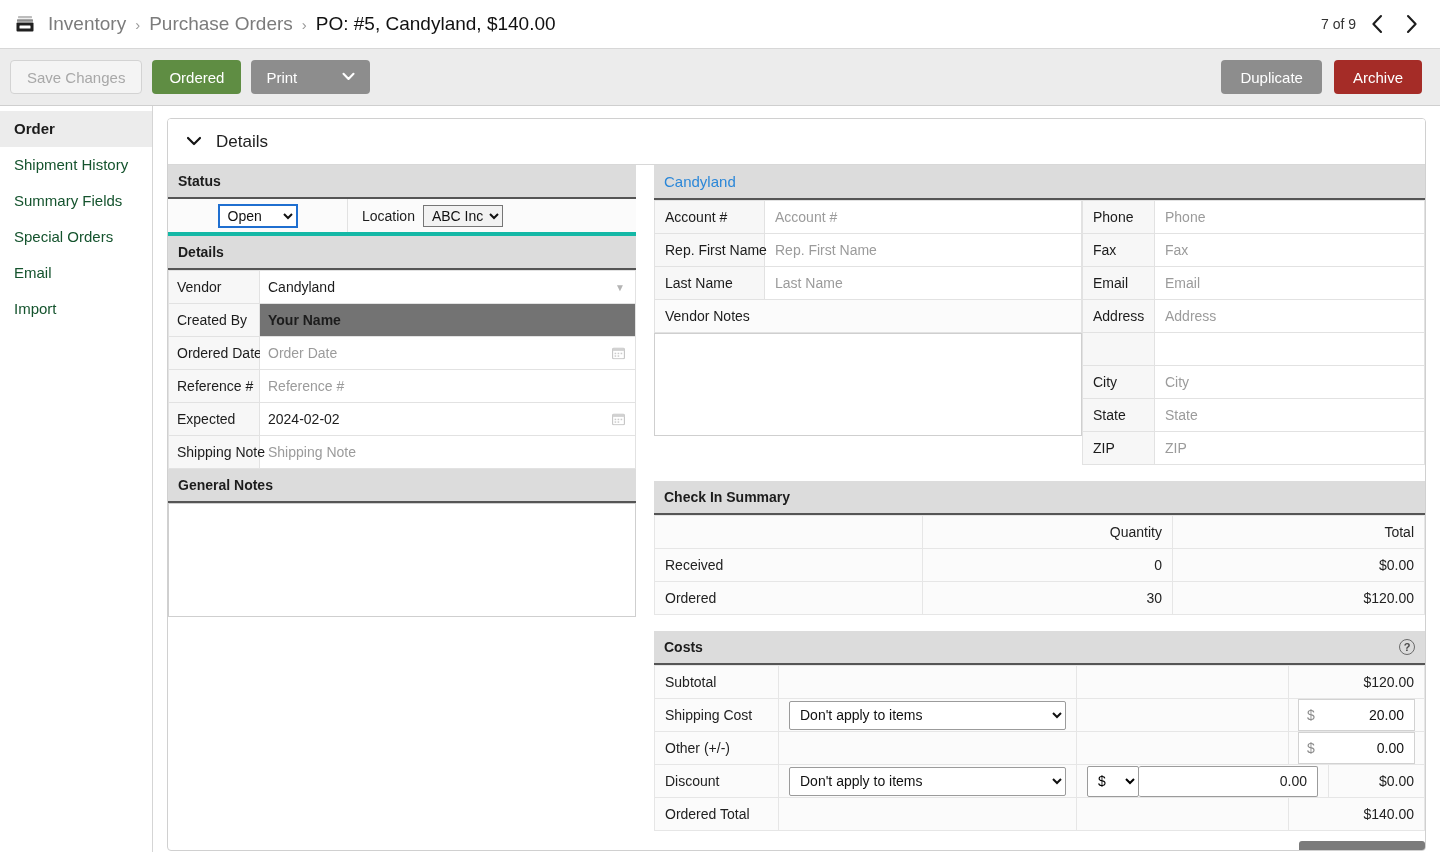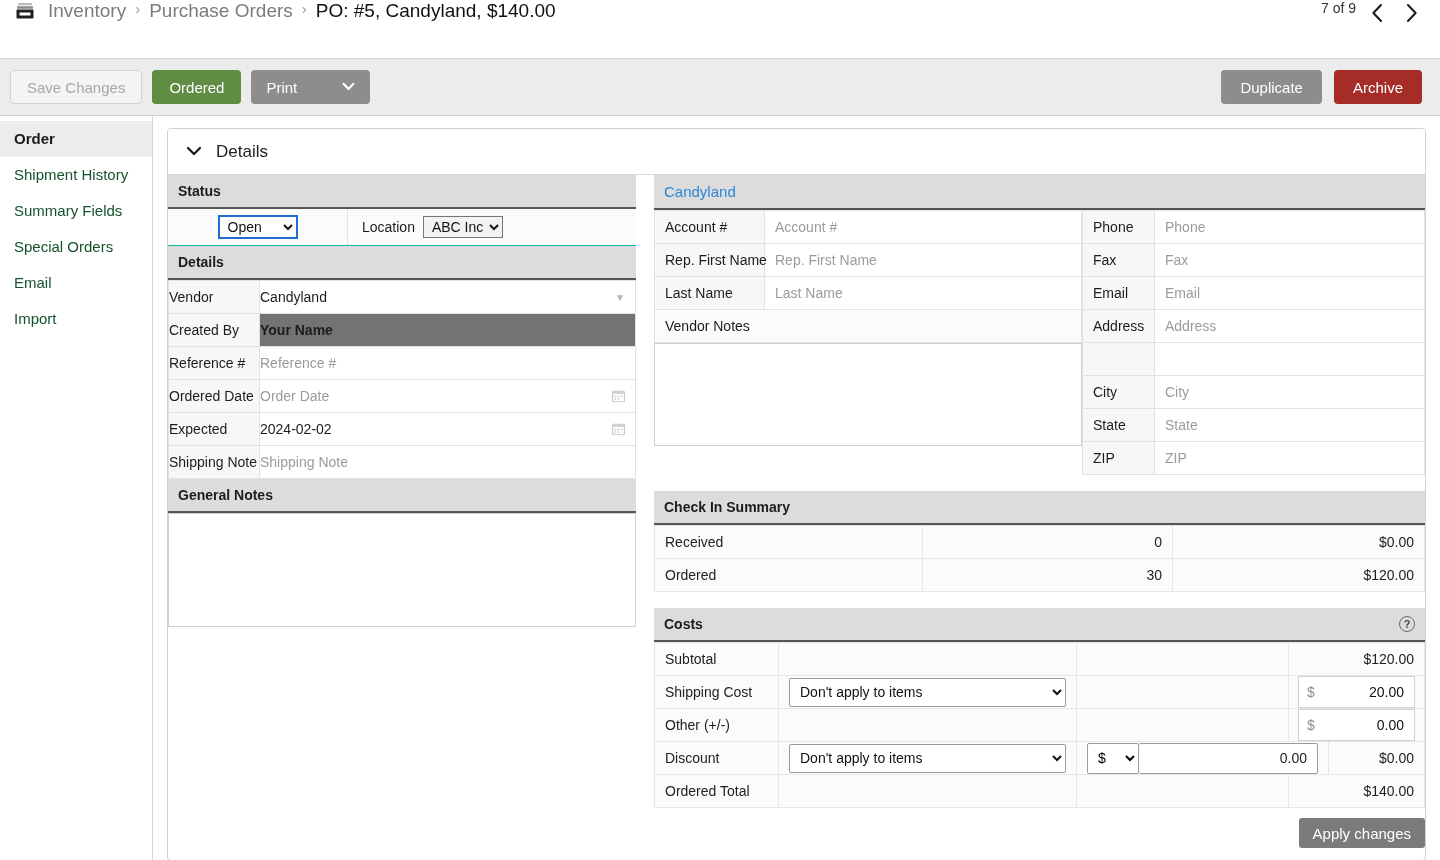--- a/index.html
+++ b/index.html
@@ -9,22 +9,23 @@
     overflow: hidden;
     background: #ffffff;
     font-family: "Liberation Sans", sans-serif;
     font-size: 14px;
     color: #222;
     -webkit-font-smoothing: antialiased;
   }
 
   
   .breadcrumb-bar {
-    height: 59px;
-    display: flex;
+    height: 49px;
+    display: flex;
+    align-items: center;
     padding: 0 16px 0 14px;
     background: #fff;
     border-bottom: 1px solid #d7d7d7;
   }
   .bc-icon { width: 22px; height: 22px; margin-right: 12px; flex: 0 0 auto; }
   .bc-link {
     color: #7c7c7c;
     font-size: 19px;
     text-decoration: none;
     white-space: nowrap;
@@ -176,21 +177,21 @@
   }
 
   
   table.ftab {
     width: 100%;
     border-collapse: collapse;
     table-layout: fixed;
   }
   table.ftab td {
     border: 1px solid #e2e2e2;
-    padding: 0;
+    padding: 8px;
     height: 33px;
     vertical-align: middle;
     font-size: 14px;
   }
   td.lbl {
     background: #f7f7f7;
     padding: 0 10px;
     color: #1c1c1c;
     white-space: nowrap;
   }
@@ -200,21 +201,21 @@
     color: #1c1c1c;
   }
   td.val.white { background: #fff; }
   .ph { color: #9b9b9b; }
   .bold { font-weight: bold; }
 
   
   .status-row {
     display: flex;
     height: 37px;
-    border-bottom: 1px solid #14b8a6;
+    border-bottom: 4px solid #14b8a6;
     background: #fbfbfb;
   }
   .status-left {
     width: 180px;
     display: flex;
     align-items: center;
     justify-content: center;
     border-right: 1px solid #e2e2e2;
     height: 100%;
   }
@@ -472,43 +473,43 @@
                 <td class="val white vendor-cell">
                   <span>Candyland</span>
                   <span class="vendor-caret">▼</span>
                 </td>
               </tr>
               <tr>
                 <td class="lbl">Created By</td>
                 <td class="val bold">Your Name</td>
               </tr>
               <tr>
-                <td class="lbl">Reference #</td>
-                <td class="val white">
-                  <span class="ph">Reference #</span>
-                </td>
-              </tr>
-              <tr>
                 <td class="lbl">Ordered Date</td>
                 <td class="val white vendor-cell">
                   <span class="ph">Order Date</span>
                   <span class="cal-icon">
                     <svg width="13" height="13" viewBox="0 0 13 13">
                       <rect x="0.6" y="1.8" width="11.8" height="10.4" rx="1" fill="none" stroke="#7d7d7d" stroke-width="1.1"></rect>
                       <rect x="0.6" y="1.8" width="11.8" height="2.6" fill="#9a9a9a"></rect>
                       <rect x="2.6" y="6.2" width="1.6" height="1.5" fill="#8d8d8d"></rect>
                       <rect x="5.6" y="6.2" width="1.6" height="1.5" fill="#8d8d8d"></rect>
                       <rect x="8.6" y="6.2" width="1.6" height="1.5" fill="#8d8d8d"></rect>
                       <rect x="2.6" y="8.8" width="1.6" height="1.5" fill="#8d8d8d"></rect>
                       <rect x="5.6" y="8.8" width="1.6" height="1.5" fill="#8d8d8d"></rect>
                     </svg>
                   </span>
                 </td>
               </tr>
               <tr>
+                <td class="lbl">Reference #</td>
+                <td class="val white">
+                  <span class="ph">Reference #</span>
+                </td>
+              </tr>
+              <tr>
                 <td class="lbl">Expected</td>
                 <td class="val white vendor-cell">
                   <span>2024-02-02</span>
                   <span class="cal-icon">
                     <svg width="13" height="13" viewBox="0 0 13 13">
                       <rect x="0.6" y="1.8" width="11.8" height="10.4" rx="1" fill="none" stroke="#7d7d7d" stroke-width="1.1"></rect>
                       <rect x="0.6" y="1.8" width="11.8" height="2.6" fill="#9a9a9a"></rect>
                       <rect x="2.6" y="6.2" width="1.6" height="1.5" fill="#8d8d8d"></rect>
                       <rect x="5.6" y="6.2" width="1.6" height="1.5" fill="#8d8d8d"></rect>
                       <rect x="8.6" y="6.2" width="1.6" height="1.5" fill="#8d8d8d"></rect>
@@ -619,20 +620,25 @@
 
           <div class="sec-head">Check In Summary</div>
           <table class="stab">
             <colgroup>
                 <col style="width:268px">
                 <col style="width:250px">
                 <col>
               </colgroup>
             <tbody>
               <tr>
+                <th></th>
+                <th class="ar">Quantity</th>
+                <th class="ar">Total</th>
+              </tr>
+              <tr>
                 <td>Received</td>
                 <td class="ar">0</td>
                 <td class="ar">$0.00</td>
               </tr>
               <tr>
                 <td>Ordered</td>
                 <td class="ar">30</td>
                 <td class="ar">$120.00</td>
               </tr>
             </tbody>

